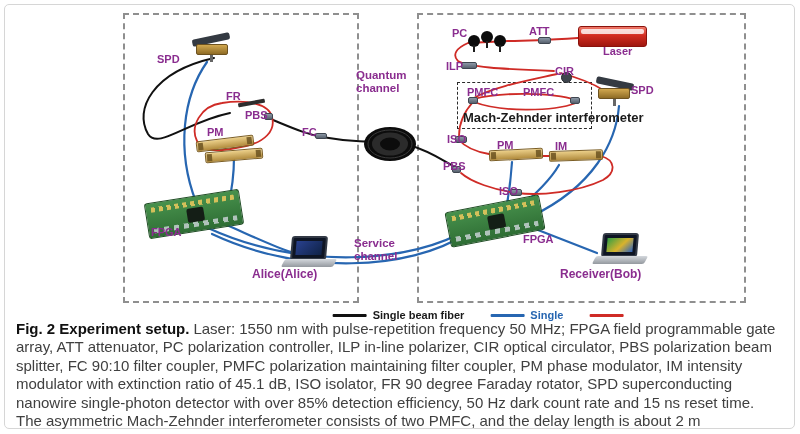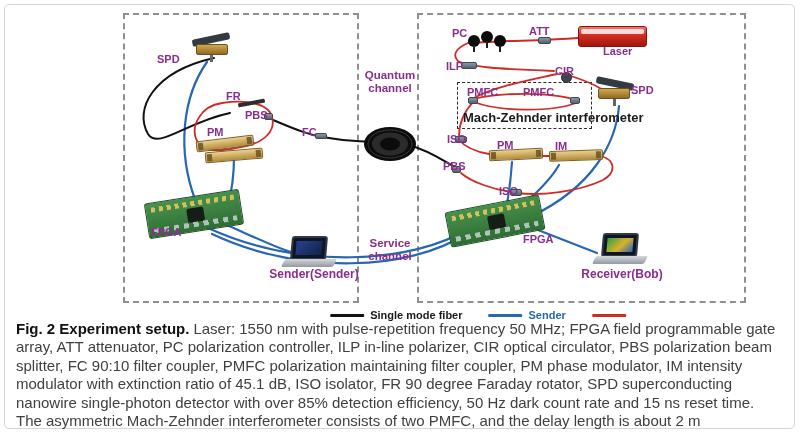--- a/index.html
+++ b/index.html
@@ -12,21 +12,21 @@
   .alice-box{left:123px;top:13px;width:236px;height:290px}
   .bob-box{left:417px;top:13px;width:329px;height:290px}
   .mzi-box{position:absolute;left:457px;top:82px;width:135px;height:47px;border:1.5px dashed #2b2b2b}
   svg.wires{position:absolute;left:0;top:0;pointer-events:none}
   .smf{stroke:var(--smf,#111);stroke-width:2;fill:none;stroke-linecap:round}
   .cable{stroke:var(--cable,#2766b1);stroke-width:2.2;fill:none;stroke-linecap:round}
   .pmf{stroke:var(--pmf,#cf2b26);stroke-width:1.8;fill:none;stroke-linecap:round}
 
   .lbl{position:absolute;font-weight:bold;font-size:11px;line-height:1.15;
     color:var(--label-color,#8a2d8f);white-space:nowrap}
-  .lbl-center{text-align:center;white-space:normal}
+  .lbl-center{text-align:left;white-space:normal}
   .lbl-lg{font-size:12px}
   .lbl-ch{font-size:11.5px}
   .mzi-lbl{position:absolute;font-weight:bold;font-size:13px;color:#1a1a1a;white-space:nowrap}
 
   
   .comp{position:absolute}
   .spd{width:42px;height:28px}
   .spd .top{position:absolute;left:0;top:2px;width:38px;height:7px;background:#343a42;border-radius:2px;transform:rotate(-12deg)}
   .spd .body{position:absolute;left:4px;top:10px;width:32px;height:11px;background:linear-gradient(180deg,#d2a84f,#8f6c26);border:1px solid #6d5220;border-radius:2px}
   .spd .post{position:absolute;left:18px;top:21px;width:3px;height:7px;background:#666}
@@ -162,21 +162,21 @@
       </div>
     <div class="lt-base"></div>
   </div>
 
   <div class="lbl" style="left:157px;top:53px">SPD</div>
   <div class="lbl" style="left:226px;top:90px">FR</div>
   <div class="lbl" style="left:245px;top:109px">PBS</div>
   <div class="lbl" style="left:207px;top:126px">PM</div>
   <div class="lbl" style="left:302px;top:126px">FC</div>
   <div class="lbl" style="left:151px;top:226px">FPGA</div>
-  <div class="lbl lbl-lg lbl-center" style="left:252px;top:268px;width:124px">Sender(Sender)</div>
+  <div class="lbl lbl-lg lbl-center" style="left:252px;top:268px;width:124px">Alice(Alice)</div>
 
   <div class="lbl" style="left:452px;top:27px">PC</div>
   <div class="lbl" style="left:529px;top:25px">ATT</div>
   <div class="lbl" style="left:603px;top:45px">Laser</div>
   <div class="lbl" style="left:446px;top:60px">ILP</div>
   <div class="lbl" style="left:555px;top:65px">CIR</div>
   <div class="lbl" style="left:631px;top:84px">SPD</div>
   <div class="lbl" style="left:467px;top:86px">PMFC</div>
   <div class="lbl" style="left:523px;top:86px">PMFC</div>
   <div class="mzi-lbl" style="left:463px;top:110px">Mach-Zehnder interferometer</div>
@@ -187,25 +187,25 @@
   <div class="lbl" style="left:499px;top:185px">ISO</div>
   <div class="lbl" style="left:523px;top:233px">FPGA</div>
   <div class="lbl lbl-lg lbl-center" style="left:560px;top:268px;width:124px">Receiver(Bob)</div>
 
   <div class="lbl lbl-ch lbl-center" style="left:356px;top:69px;width:68px">Quantum channel</div>
   <div class="lbl lbl-ch lbl-center" style="left:354px;top:237px;width:72px">Service channel</div>
 
   <div class="legend">
     <div class="legend-item">
       <span class="legend-line" style="background-color: rgb(17, 17, 17);"></span>
-      <span class="legend-label" style="color: rgb(26, 26, 26);">Single mode fiber</span>
+      <span class="legend-label" style="color: rgb(26, 26, 26);">Single beam fiber</span>
     </div>
     <div class="legend-item">
       <span class="legend-line" style="background-color: rgb(39, 102, 177);"></span>
-      <span class="legend-label" style="color: rgb(39, 102, 177);">Sender</span>
+      <span class="legend-label" style="color: rgb(39, 102, 177);">Single</span>
     </div>
     <div class="legend-item">
       <span class="legend-line" style="background-color: rgb(207, 43, 38);"></span>
     </div>
   </div>
 
   <div class="caption">
     <span class="cap-title">Fig. 2 Experiment setup.</span><span class="cap-body">Laser: 1550 nm with pulse-repetition frequency 50 MHz; FPGA field programmable gate array, ATT attenuator, PC polarization controller, ILP in-line polarizer, CIR optical circulator, PBS polarization beam splitter, FC 90:10 filter coupler, PMFC polarization maintaining filter coupler, PM phase modulator, IM intensity modulator with extinction ratio of 45.1 dB, ISO isolator, FR 90 degree Faraday rotator, SPD superconducting nanowire single-photon detector with over 85% detection efficiency, 50 Hz dark count rate and 15 ns reset time. The asymmetric Mach-Zehnder interferometer consists of two PMFC, and the delay length is about 2 m</span>
   </div>
 </div>

